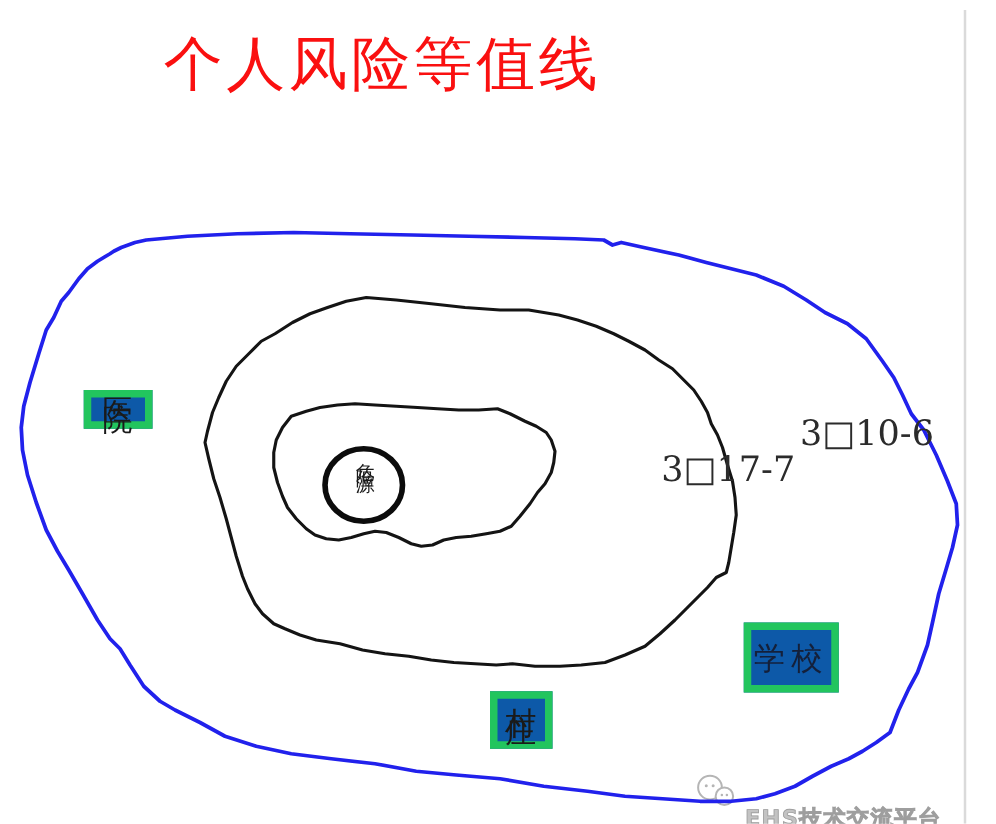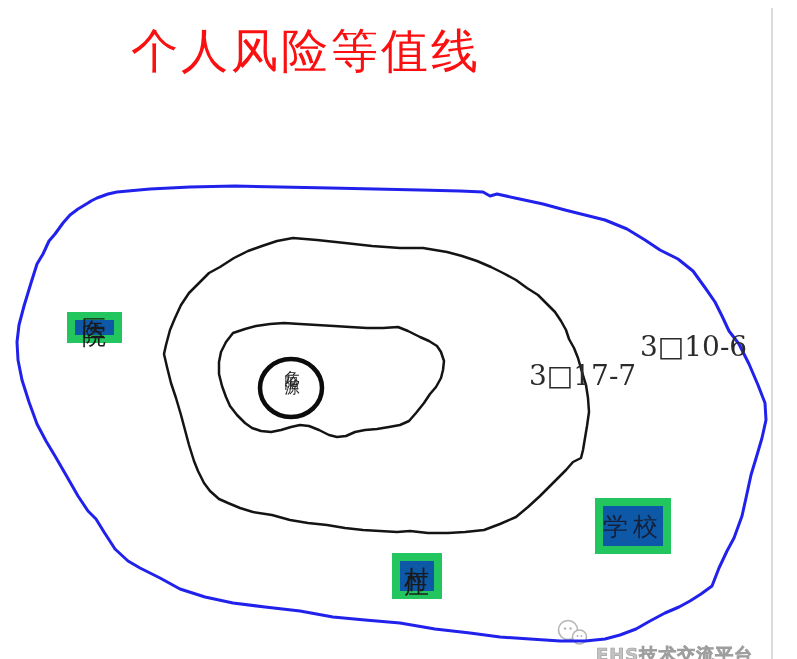--- a/index.html
+++ b/index.html
@@ -24,21 +24,21 @@
     z-index: 2;
   }
   .c-line { fill: none; stroke-linejoin: round; stroke-linecap: round; }
   .c-outer { stroke-width: 3px; }
   .c-mid, .c-inner { stroke-width: 2.5px; }
   .hazard-circle { fill: #ffffff; stroke: #0c0c0c; stroke-width: 4.5px; }
 
   .site-rect {
     position: absolute; z-index: 3;
     background: #0d59a8;
-    border: 8px solid #22c55e;
+    border: 6px solid #22c55e;
     box-sizing: border-box;
   }
   .rect-hospital { left: 67px; top: 312px; width: 55px; height: 31px; }
   .rect-village  { left: 392px; top: 553px; width: 50px; height: 46px; }
   .rect-school   { left: 595px; top: 498px; width: 76px; height: 56px;
                    display: flex; align-items: center; justify-content: center; }
 
   .vtext {
     position: absolute; z-index: 4;
     writing-mode: vertical-rl; text-orientation: upright;

